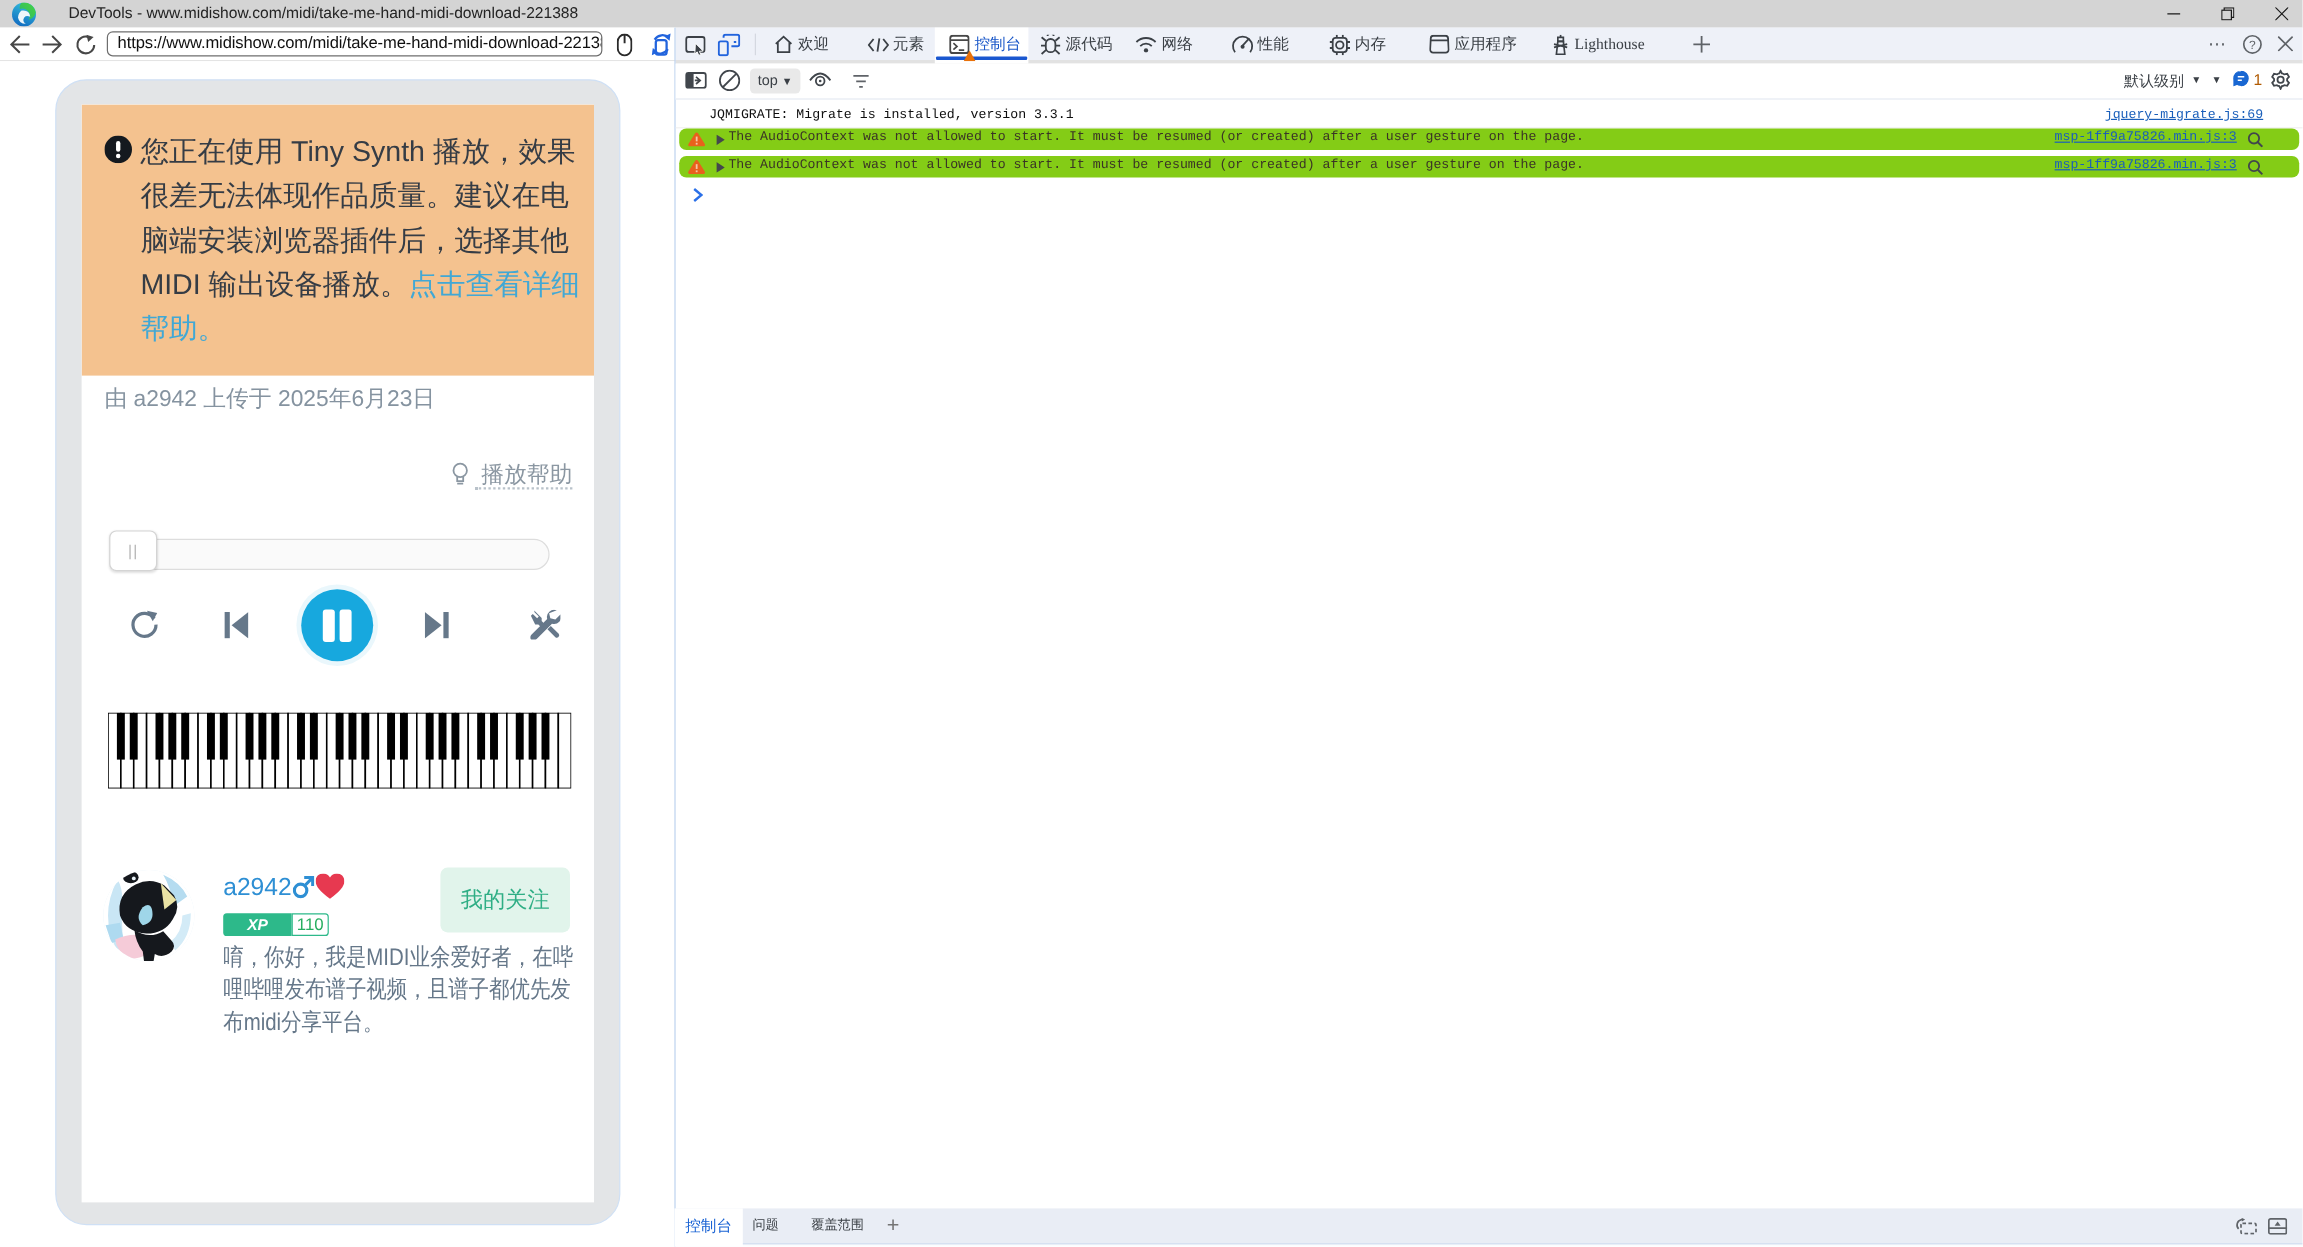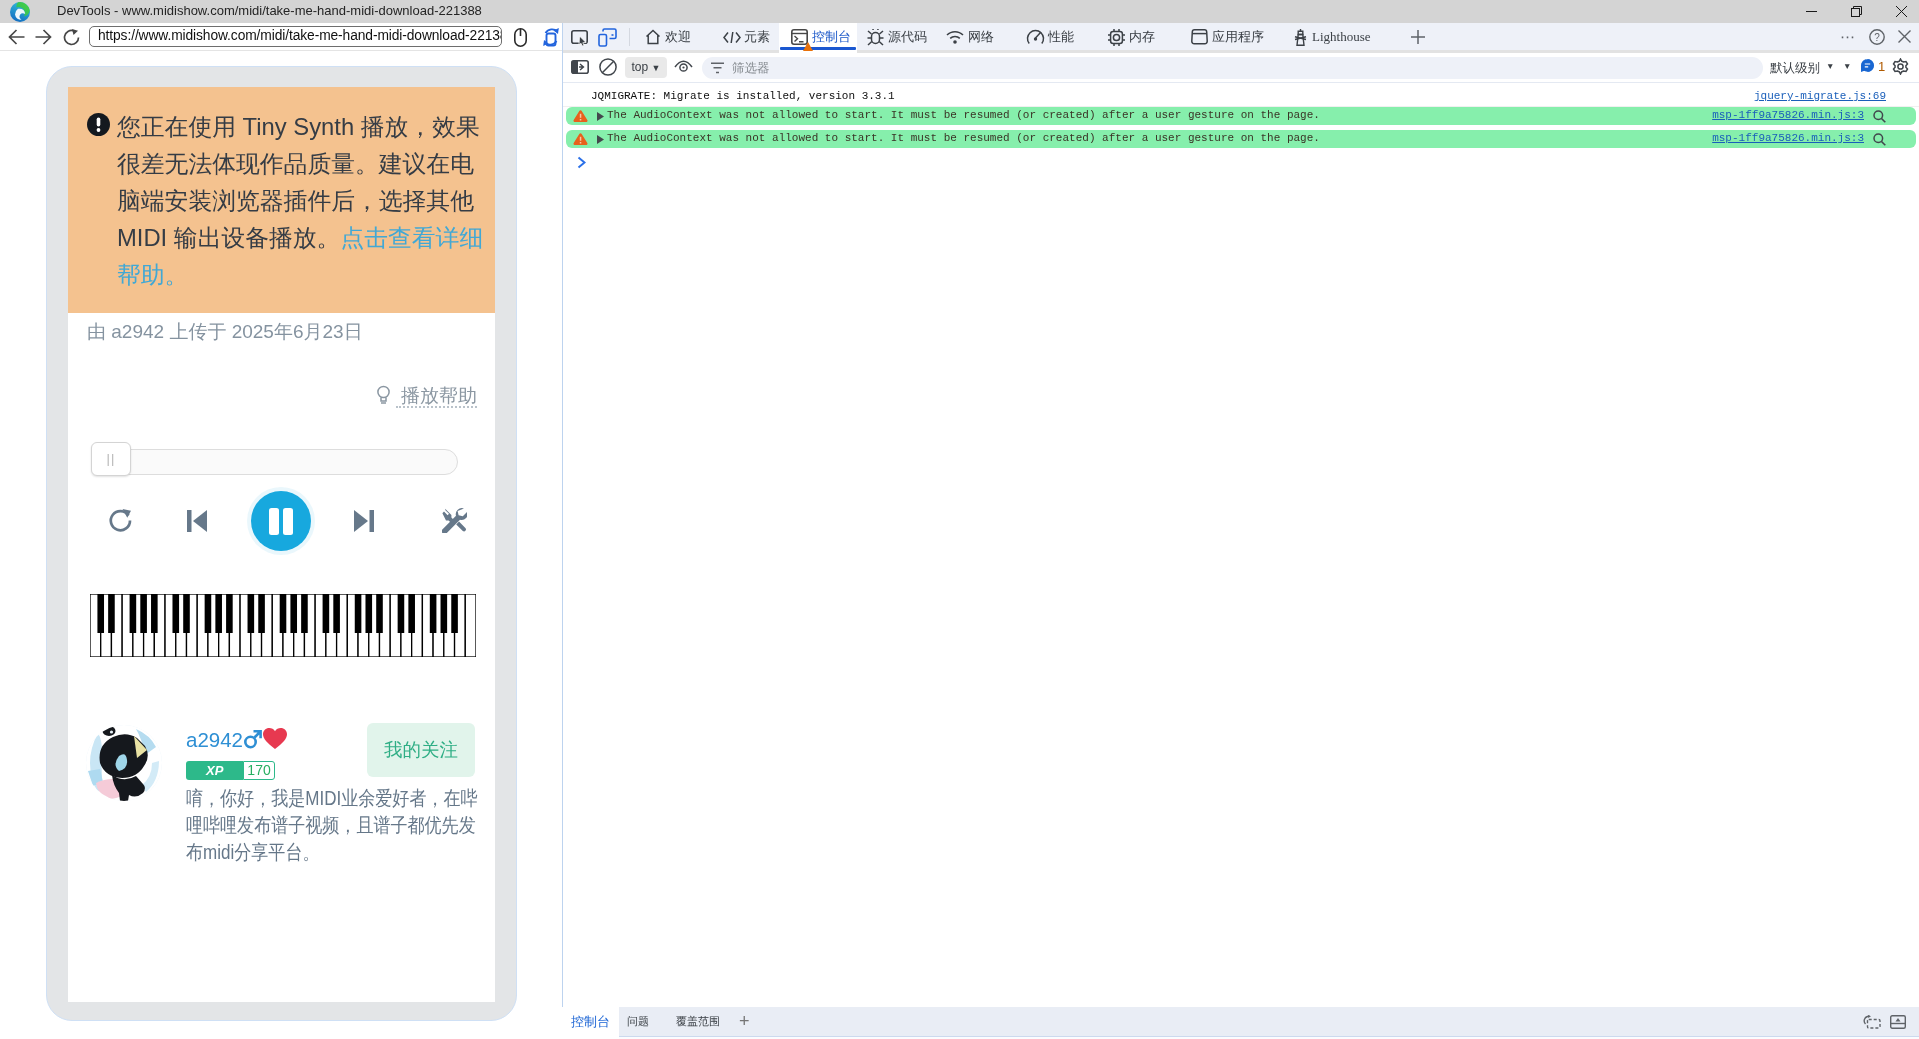--- a/index.html
+++ b/index.html
@@ -50,21 +50,21 @@
   #xp { left:118px; top:674px; height:19px; }
   #bio { left:118px; top:698px; font-size:20px; line-height:27px; color:#657789; white-space:nowrap; transform:scaleX(0.852); transform-origin:0 0; }
 
   
   #consbar { left:563px; top:53px; width:1356px; height:30px; background:#fff; border-bottom:1px solid #e4e9f2; }
   #vsplit { left:562px; top:23px; width:1px; height:1016px; background:#bdd3ef; }
   .mono { font-family:"Liberation Mono", monospace; font-size:11px; }
   #filterpill { left:702px; top:57px; width:1061px; height:22px; background:#eef1f8; border-radius:11px; color:#80868b; font-size:12.5px; line-height:22px; }
   #topchip { left:625px; top:57px; width:42px; height:21px; background:#e9e9e9; border-radius:4px; font-size:12px; color:#3b4046; text-align:center; line-height:21px; }
   .crow { position:absolute; left:563px; width:1356px; }
-  .warnrow { background:#86efac; border-radius:6px; }
+  .warnrow { background:#84cc16; border-radius:6px; }
   .clink { color:#1a5fba; text-decoration:underline; }
 
   
   #drawer { left:563px; top:1007px; width:1356px; height:29px; background:#e9edf5; }
   #drawer-bottom { left:563px; top:1036px; width:1356px; height:3px; background:#fbfcfe; border-top:1px solid #ccd9ee; }
   #dtab-console { left:562px; top:1007px; width:57px; height:32px; background:#fff; color:#1a63d4; font-size:13px; text-align:center; line-height:29px; }
   .dtab { position:absolute; top:1007px; height:29px; font-size:11px; color:#3b4046; line-height:29px; }
 </style>
 </head>
 <body>
@@ -340,42 +340,41 @@
     <svg class="abs" style="left:176px; top:643px" width="18" height="19" viewBox="0 0 18 19">
         <g stroke="#2e8fd4" stroke-width="2.6" fill="none">
           <circle cx="6.5" cy="12" r="5.2"></circle>
           <path d="M10.5 7.5 L16.3 1.5 M9.5 1.2 L16.6 1.2 L16.6 8.3"></path>
         </g>
       </svg>
     <svg class="abs" style="left:195px; top:641px" width="24" height="22" viewBox="0 0 24 22">
         <path d="M12 21 C4 15 0 10.5 0 6.3 C0 2.6 2.8 0 6.3 0 C8.6 0 10.8 1.2 12 3.2 C13.2 1.2 15.4 0 17.7 0 C21.2 0 24 2.6 24 6.3 C24 10.5 20 15 12 21 Z" fill="#e73950"></path>
       </svg>
     <div class="abs" id="followbtn">我的关注</div>
-    <div class="abs" id="xp"><span id="xp1">XP</span><span id="xp2">170</span></div>
+    <div class="abs" id="xp"><span id="xp1">XP</span><span id="xp2">110</span></div>
     <div class="abs" id="bio">唷，你好，我是MIDI业余爱好者，在哔<br>哩哔哩发布谱子视频，且谱子都优先发<br>布midi分享平台。</div>
   </div>
 
   <div class="abs" id="vsplit"></div>
   <div class="abs" id="consbar"></div>
   <svg class="abs" style="left:571px; top:60px" width="18" height="14" viewBox="0 0 18 14">
       <rect x="0.8" y="0.8" width="16.4" height="12.4" rx="2" fill="none" stroke="#41464c" stroke-width="1.6"></rect>
       <rect x="0.8" y="0.8" width="6.2" height="12.4" fill="#41464c"></rect>
       <path d="M9 4 L12.5 7 L9 10 M12.5 7 H8" fill="none" stroke="#41464c" stroke-width="1.4"></path>
     </svg>
   <svg class="abs" style="left:599px; top:58px" width="18" height="18" viewBox="0 0 18 18">
       <circle cx="9" cy="9" r="8.1" fill="none" stroke="#41464c" stroke-width="1.5"></circle>
       <path d="M3.3 14.7 L14.7 3.3" stroke="#41464c" stroke-width="1.5"></path>
     </svg>
   <div class="abs" id="topchip">top <span style="font-size:9px">▼</span></div>
   <svg class="abs" style="left:674px; top:60px" width="19" height="14" viewBox="0 0 19 14">
       <path d="M1 7 Q9.5 -4.5 18 7" fill="none" stroke="#41464c" stroke-width="1.5"></path>
       <circle cx="9.5" cy="7.5" r="3.6" fill="none" stroke="#41464c" stroke-width="1.5"></circle>
       <circle cx="9.5" cy="7.5" r="1.1" fill="#41464c"></circle>
     </svg>
-  <div class="abs" id="filterpill"><span style="margin-left:30px">筛选器</span></div>
   <svg class="abs" style="left:711px; top:62px" width="13" height="12" viewBox="0 0 13 12">
       <g stroke="#5f6368" stroke-width="1.5">
         <path d="M0 1.2 H13 M2.5 5.8 H10.5 M5 10.4 H8"></path>
       </g>
     </svg>
   <div class="abs" style="left:1770px; top:60px; font-size:12.5px; color:#3b4046;">默认级别</div>
   <div class="abs" style="left:1826px; top:61px; font-size:8.5px; color:#3b4046;">▼</div>
   <div class="abs" style="left:1843px; top:61px; font-size:8.5px; color:#3b4046;">▼</div>
   <svg class="abs" style="left:1861px; top:59px" width="13" height="13" viewBox="0 0 13 13">
       <path d="M6.5 0 A6.5 6.5 0 1 1 0 6.5 L0 13 L4 11.5 A6.5 6.5 0 0 1 6.5 0 Z M6.5 0 A6.5 6.5 0 0 0 6.5 13 L6.5 0 Z" fill="#1967d2"></path>

